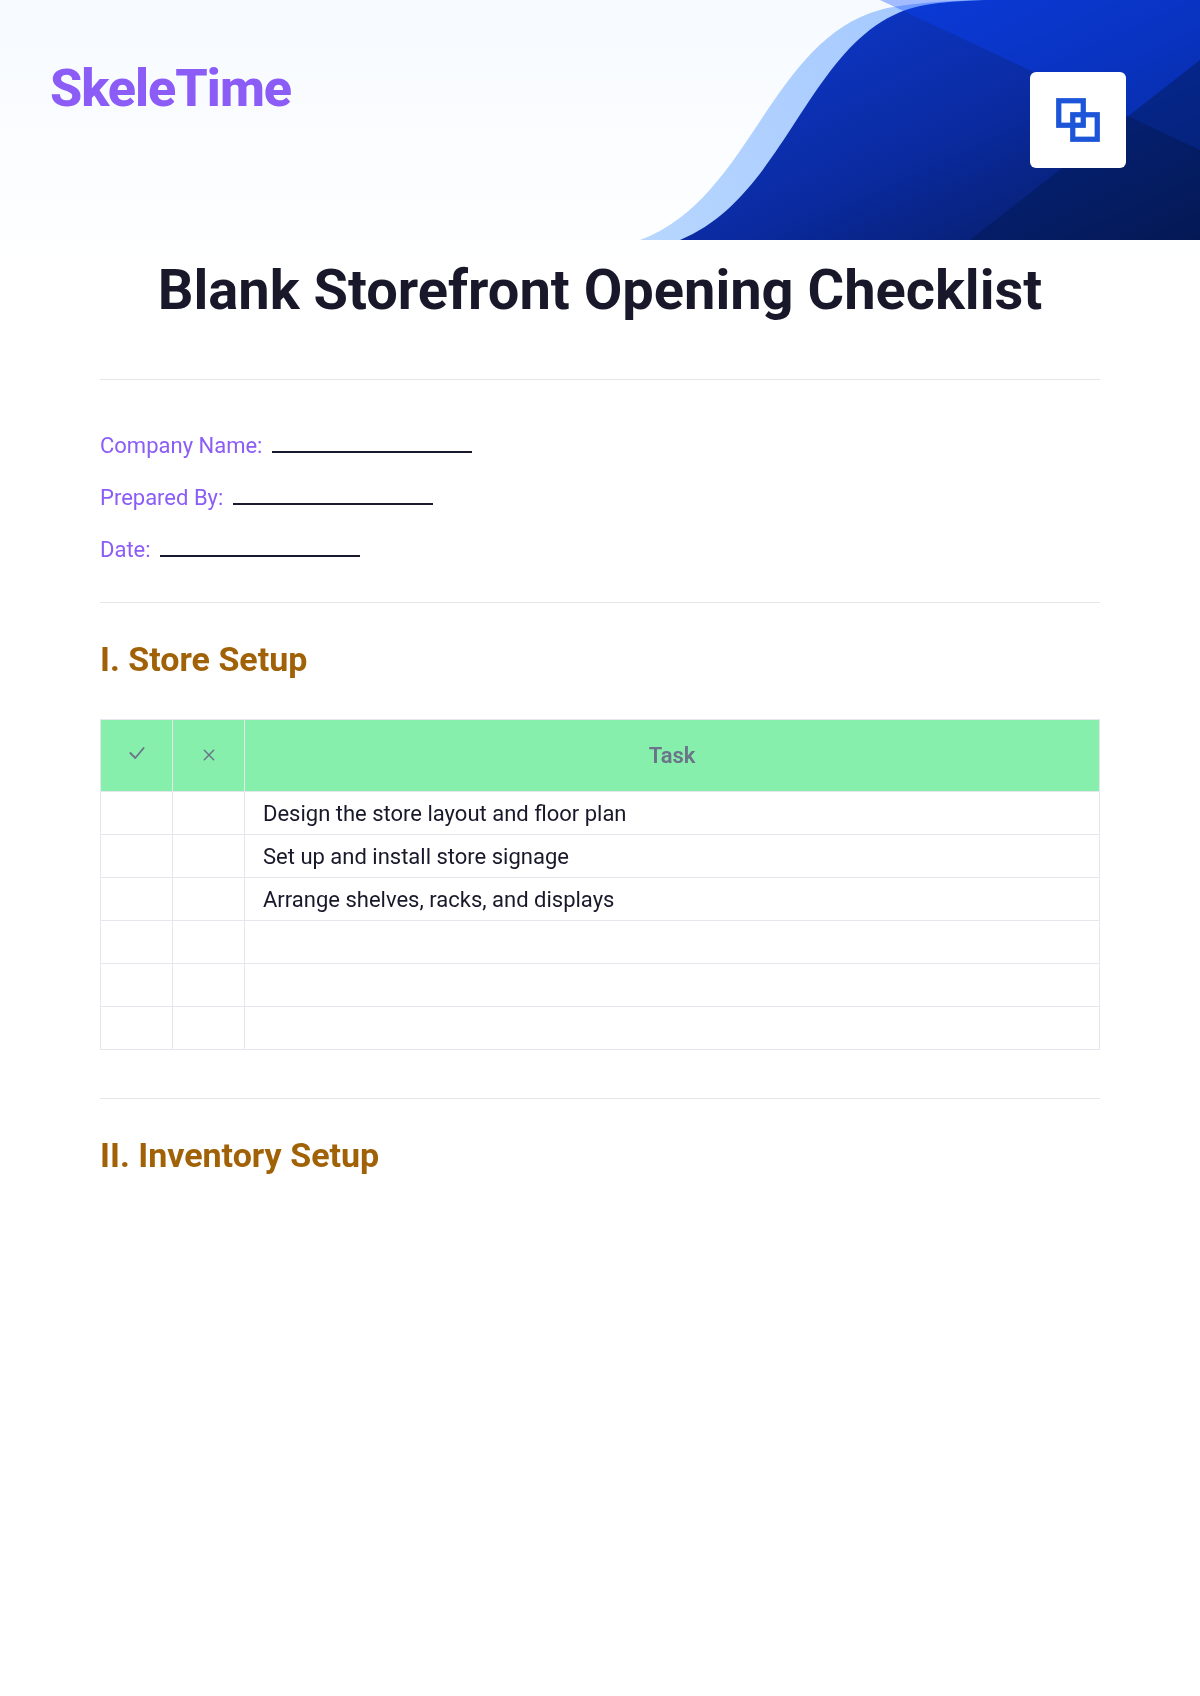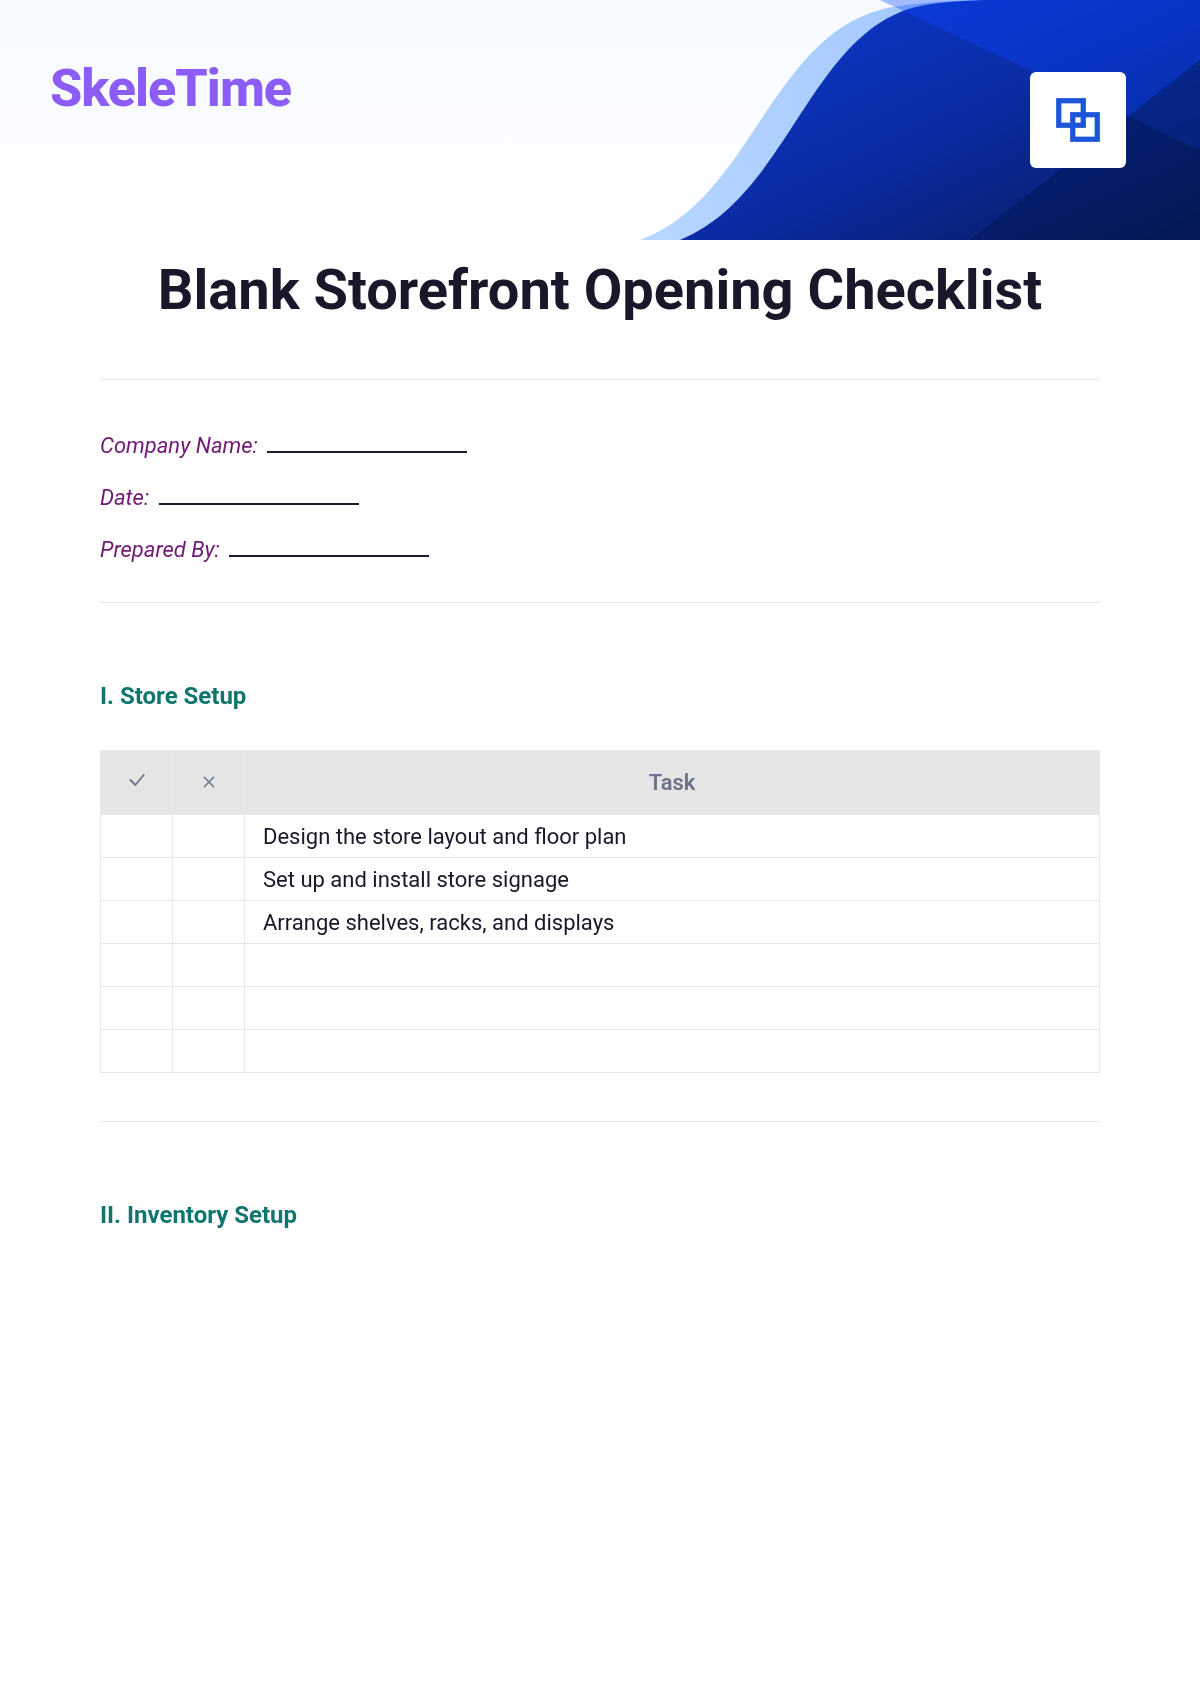--- a/index.html
+++ b/index.html
@@ -82,53 +82,52 @@
       border: none;
       border-top: 1px solid #e6e6ea;
       margin: 0;
     }
     .fields {
       margin-top: 50px;
       margin-bottom: 40px;
     }
     .field-line {
       font-size: 22px;
-      color: #701a75;
+      color: #8b5cf6;
       margin-bottom: 24px;
-      font-style: italic;
     }
     .blank {
       display: inline-block;
       border-bottom: 2px solid #1a1a2e;
       width: 200px;
       height: 1.05em;
       vertical-align: baseline;
       margin-left: 4px;
     }
     .section-title {
-      font-size: 24px;
+      font-size: 34px;
       font-weight: 700;
-      color: #0f766e;
-      margin-top: 79px;
+      color: #a16207;
+      margin-top: 36px;
       margin-bottom: 40px;
     }
     table.checklist {
       width: 100%;
       border-collapse: collapse;
       margin-bottom: 48px;
     }
     table.checklist th, table.checklist td {
       border: 1px solid #e5e7ed;
     }
     table.checklist th {
-      background: #e5e5e5;
+      background: #86efac;
       color: #6b7489;
       font-weight: 600;
       font-size: 22px;
-      height: 64px;
+      height: 72px;
       text-align: center;
     }
     table.checklist th.col-mark { width: 72px; }
     table.checklist th.col-task { width: auto; }
     table.checklist td {
       height: 43px;
       font-size: 22px;
       color: #18182a;
       padding: 0 18px;
     }
@@ -174,25 +173,25 @@
   <div class="content">
     <h1 class="doc-title">Blank Storefront Opening Checklist</h1>
     <hr class="rule">
 
     <div class="fields">
       <div class="field-line">
         <span>Company Name:</span>
         <span class="blank"></span>
       </div>
       <div class="field-line">
-        <span>Date:</span>
+        <span>Prepared By:</span>
         <span class="blank"></span>
       </div>
       <div class="field-line">
-        <span>Prepared By:</span>
+        <span>Date:</span>
         <span class="blank"></span>
       </div>
     </div>
 
     <hr class="rule">
 
     <h2 class="section-title">I. Store Setup</h2>
 
     <table class="checklist">
       <thead>

